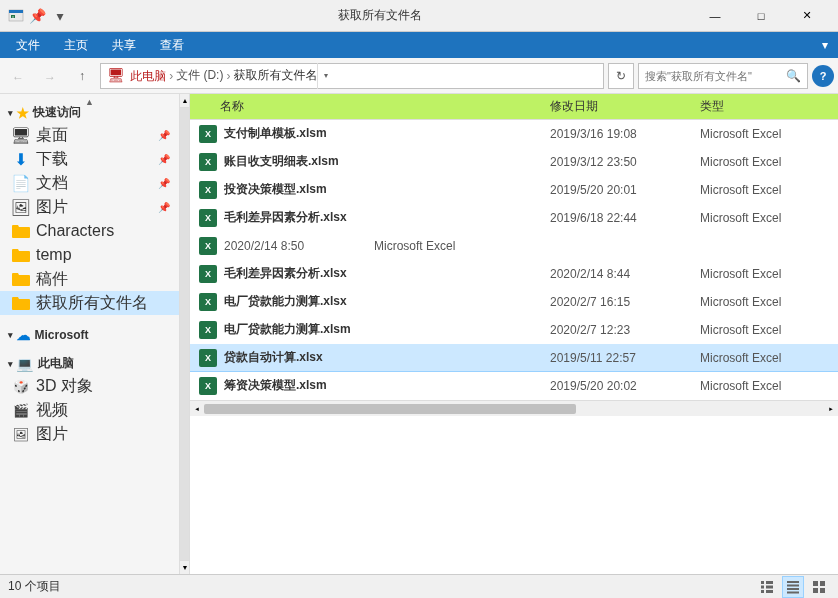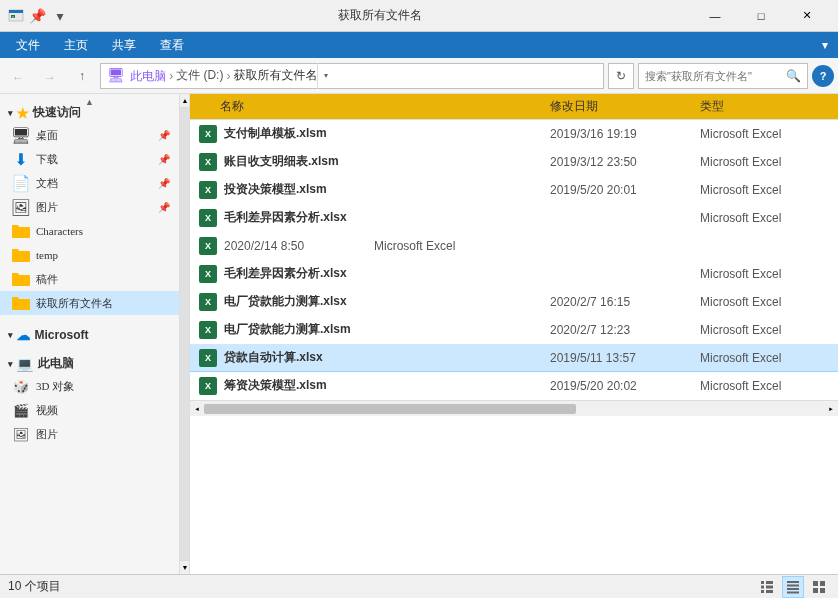--- a/index.html
+++ b/index.html
@@ -121,35 +121,35 @@
       display: flex;
       align-items: center;
       padding: 3px 8px 3px 12px;
       cursor: pointer;
       color: #333;
       gap: 6px;
       height: 24px;
     }
     .sidebar-item.selected { background: #cce8ff; }
     .sidebar-item .item-icon { width: 18px; height: 18px; display: flex; align-items: center; justify-content: center; font-size: 16px; flex-shrink: 0; }
-    .sidebar-item .item-label { font-size: 11px; white-space: nowrap; overflow: hidden; text-overflow: ellipsis; font-family: Liberation Serif, serif; }
+    .sidebar-item .item-label { font-size: 16px; white-space: nowrap; overflow: hidden; text-overflow: ellipsis; }
     .sidebar-item .pin-icon { margin-left: auto; font-size: 10px; color: #999; }
     .sidebar-header {
       display: flex; align-items: center; padding: 6px 8px 2px 8px;
       font-size: 12px; font-weight: 600; color: #333;
       gap: 4px; cursor: pointer;
     }
 
     
     .file-list { flex: 1; overflow: auto; }
     .file-list-header {
       display: flex;
       align-items: center;
       height: 26px;
-      background: #eab308;
+      background: #bef264;
       border-bottom: 1px solid #ddd;
       padding: 0 8px;
       font-size: 12px;
       color: #333;
       position: sticky;
       top: 0;
     }
     .file-col-name { flex: 1; cursor: pointer; }
     .file-col-date { width: 150px; cursor: pointer; margin-left: 15px; }
     .file-col-type { width: 130px; cursor: pointer; }
@@ -246,21 +246,21 @@
   <div class="ribbon-tab">查看</div>
   <div style="flex:1"></div>
   <div style="color:#fff;font-size:12px;cursor:pointer;padding:0 6px;">▾</div>
 </div>
 
 <div class="addressbar">
   <div class="nav-btn disabled">←</div>
   <div class="nav-btn disabled">→</div>
   <div class="nav-btn">↑</div>
   <div class="address-box">
-    <span style="color:#8b5cf6;font-size:12px;">
+    <span style="color:#b91c1c;font-size:12px;">
       <span style="font-size:14px;margin-right:2px;">🖥</span>
       <span>此电脑</span>
     </span>
     <span class="address-sep"> › </span>
     <span class="address-crumb">文件 (D:)</span>
     <span class="address-sep"> › </span>
     <span class="address-current">获取所有文件名</span>
     <div class="addr-dropdown">▾</div>
   </div>
   <div class="address-refresh">↻</div>
@@ -378,21 +378,21 @@
       <div class="file-col-name">名称</div>
       <div class="file-col-date">修改日期</div>
       <div class="file-col-type">类型</div>
     </div>
 
     <div class="file-row">
       <div class="file-icon">
           <div class="excel-icon">X</div>
         </div>
       <div class="file-name">支付制单模板.xlsm</div>
-      <div class="file-date">2019/3/16 19:19</div>
+      <div class="file-date">2019/3/16 19:08</div>
       <div class="file-type">Microsoft Excel</div>
     </div>
     <div class="file-row">
       <div class="file-icon">
           <div class="excel-icon">X</div>
         </div>
       <div class="file-name">账目收支明细表.xlsm</div>
       <div class="file-date">2019/3/12 23:50</div>
       <div class="file-type">Microsoft Excel</div>
     </div>
@@ -402,34 +402,36 @@
         </div>
       <div class="file-name">投资决策模型.xlsm</div>
       <div class="file-date">2019/5/20 20:01</div>
       <div class="file-type">Microsoft Excel</div>
     </div>
     <div class="file-row">
       <div class="file-icon">
           <div class="excel-icon">X</div>
         </div>
       <div class="file-name">毛利差异因素分析.xlsx</div>
+      <div class="file-date">2019/6/18 22:44</div>
       <div class="file-type">Microsoft Excel</div>
     </div>
     <div class="file-row">
       <div class="file-icon">
           <div class="excel-icon">X</div>
         </div>
       <div class="file-date">2020/2/14 8:50</div>
       <div class="file-type">Microsoft Excel</div>
     </div>
     <div class="file-row">
       <div class="file-icon">
           <div class="excel-icon">X</div>
         </div>
       <div class="file-name">毛利差异因素分析.xlsx</div>
+      <div class="file-date">2020/2/14 8:44</div>
       <div class="file-type">Microsoft Excel</div>
     </div>
     <div class="file-row">
       <div class="file-icon">
           <div class="excel-icon">X</div>
         </div>
       <div class="file-name">电厂贷款能力测算.xlsx</div>
       <div class="file-date">2020/2/7 16:15</div>
       <div class="file-type">Microsoft Excel</div>
     </div>
@@ -439,21 +441,21 @@
         </div>
       <div class="file-name">电厂贷款能力测算.xlsm</div>
       <div class="file-date">2020/2/7 12:23</div>
       <div class="file-type">Microsoft Excel</div>
     </div>
     <div class="file-row selected">
       <div class="file-icon">
           <div class="excel-icon">X</div>
         </div>
       <div class="file-name">贷款自动计算.xlsx</div>
-      <div class="file-date">2019/5/11 13:57</div>
+      <div class="file-date">2019/5/11 22:57</div>
       <div class="file-type">Microsoft Excel</div>
     </div>
     <div class="file-row">
       <div class="file-icon">
           <div class="excel-icon">X</div>
         </div>
       <div class="file-name">筹资决策模型.xlsm</div>
       <div class="file-date">2019/5/20 20:02</div>
       <div class="file-type">Microsoft Excel</div>
     </div>

